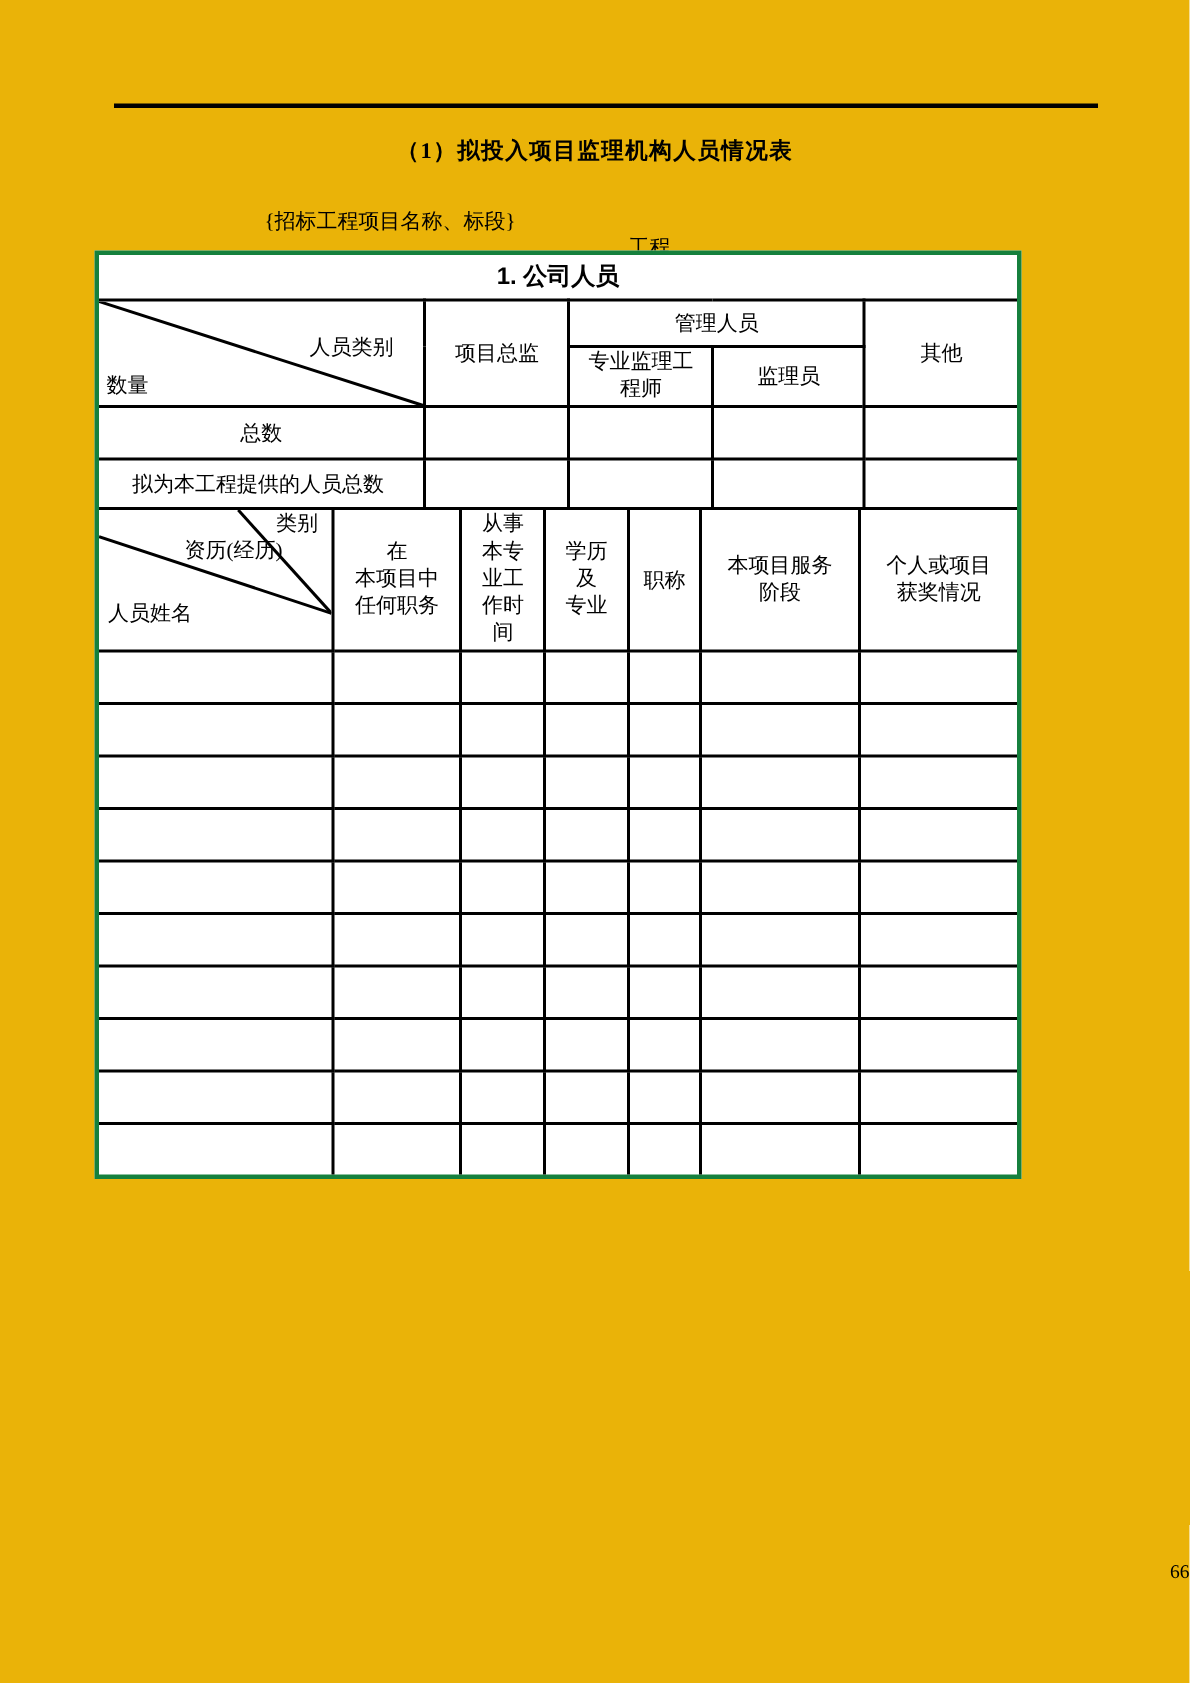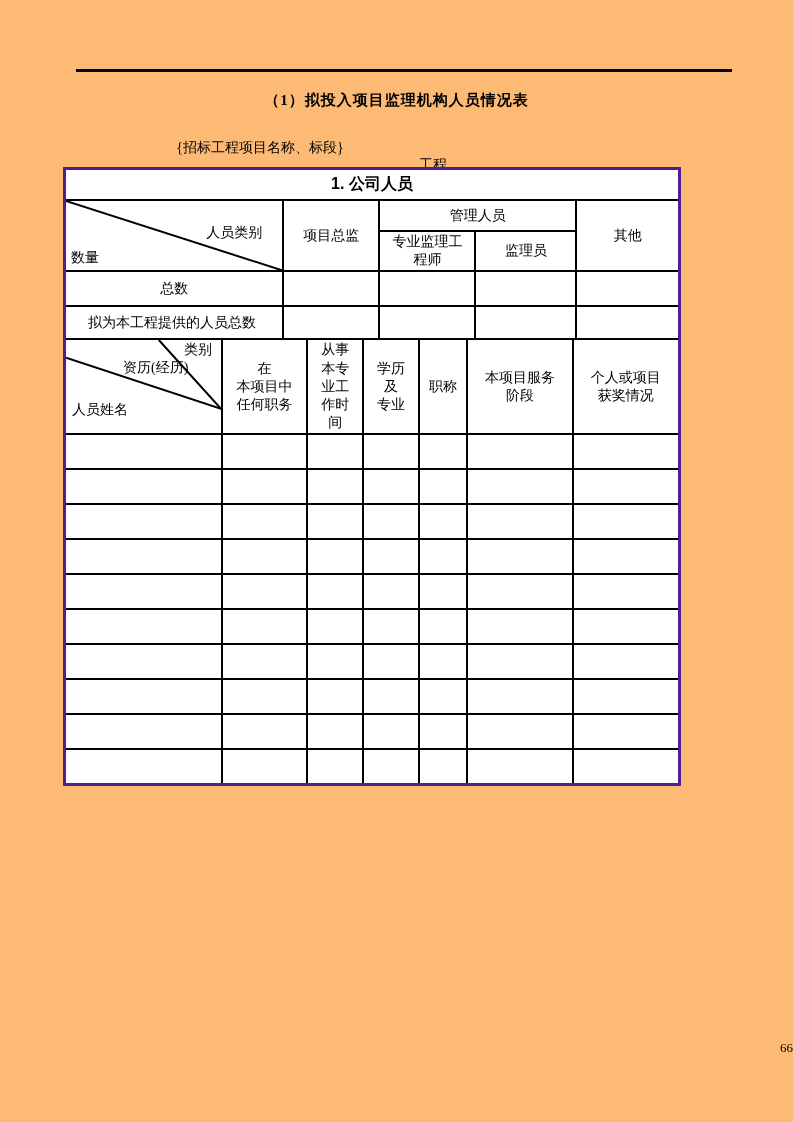--- a/index.html
+++ b/index.html
@@ -1,30 +1,30 @@
 <!DOCTYPE html>
 <html><head>
 <meta charset="utf-8">
 <style>
   html,body{margin:0;padding:0;background:#ffffff;}
   .page{
-    position:relative;width:793px;height:1122px;background:#fdba74;
+    position:relative;width:793px;height:1122px;background:#eab308;
     font-family:"Liberation Serif","DejaVu Serif",serif;color:#000;
     overflow:hidden;
   }
   .rule-top{position:absolute;left:76px;top:69px;width:656px;height:3px;background:#000;}
   .doc-title{
     position:absolute;top:91px;left:0;width:100%;text-align:center;
     font-size:15px;font-weight:bold;letter-spacing:1px;
   }
   .project-line{position:absolute;top:139px;left:102px;font-size:14px;display:flex;align-items:flex-end;}
   .blank{display:inline-block;width:316px;border-bottom:2px solid #000;text-align:center;padding-bottom:16px;}
   .suffix{margin-left:1px;padding-bottom:1px;text-align:center;}
 
-  .table-wrap{position:absolute;left:63px;top:167px;width:612px;border:3px solid #4c1d95;background:#fff;}
+  .table-wrap{position:absolute;left:63px;top:167px;width:612px;border:3px solid #15803d;background:#fff;}
   table{width:100%;border-collapse:collapse;table-layout:fixed;border-style:hidden;}
   td,th{border:2px solid #000;text-align:center;vertical-align:middle;
         font-size:14px;font-weight:normal;padding:1px;overflow:hidden;}
   .tsep{height:2px;background:#000;}
 
   .sec-title{font-family:"Liberation Sans","DejaVu Sans",sans-serif;font-weight:bold;font-size:16px;}
   .t1 .sec-title{height:27px;}
   .sec-title2{height:55px;}
 
   .pre{white-space:pre-line;line-height:1.3;}

